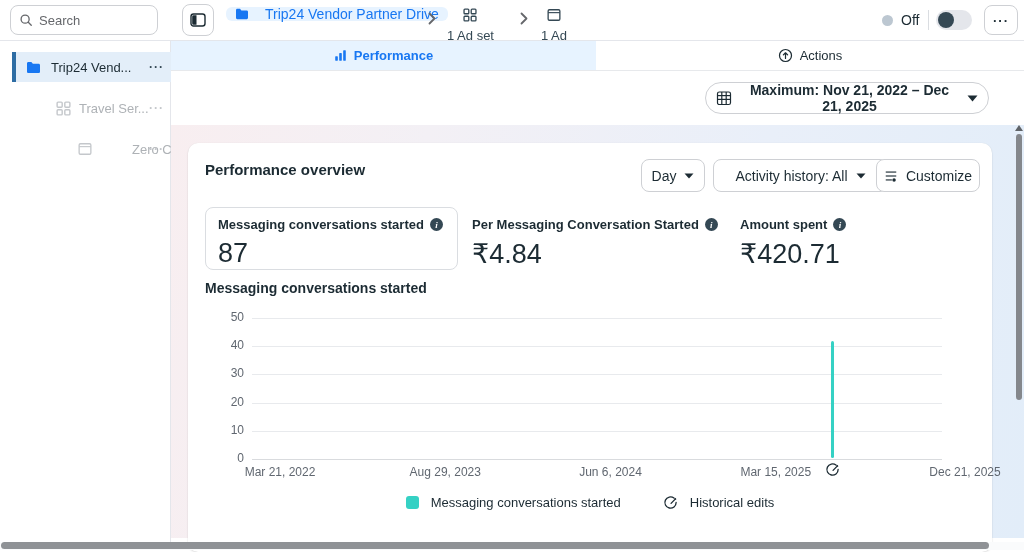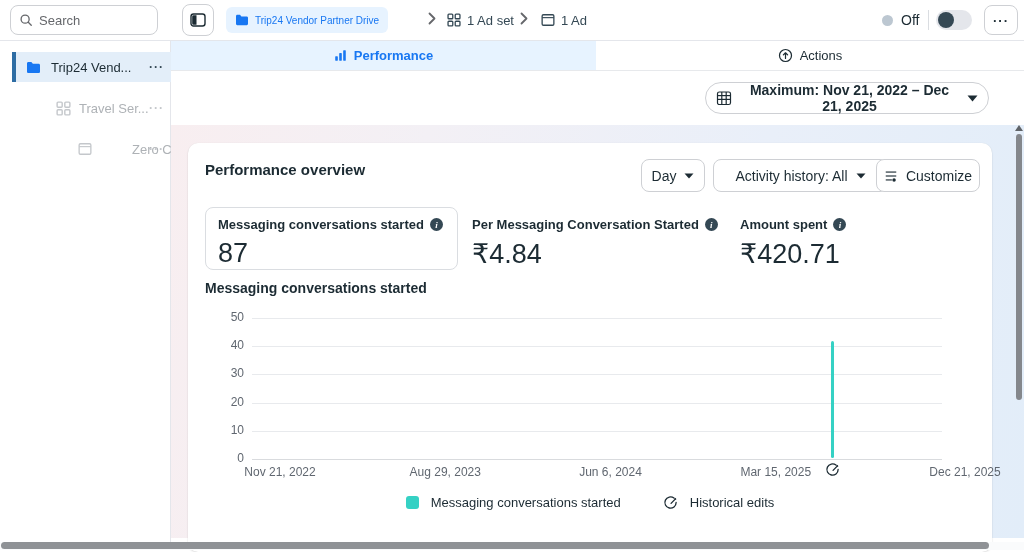--- a/index.html
+++ b/index.html
@@ -5,24 +5,24 @@
   * { margin:0; padding:0; box-sizing:border-box; }
   body { font-family:"Liberation Sans","DejaVu Sans",sans-serif; background:#fff; }
   .screen { position:relative; width:1024px; height:552px; overflow:hidden; background:#fff; color:#1c2b33; }
 
   
   .topbar { position:absolute; left:0; top:0; width:1024px; height:41px; background:#fff; border-bottom:1px solid #e4e6eb; }
   .search-box { position:absolute; left:10px; top:5px; width:148px; height:30px; border:1px solid #ced0d4; border-radius:8px; display:flex; align-items:center; padding:0 8px; gap:6px; background:#fff; }
   .search-box input { border:none; outline:none; width:100px; font-size:13px; color:#1c2b33; font-family:inherit; }
   .search-box input::placeholder { color:#65676b; }
   .sb-toggle { position:absolute; left:182px; top:4px; width:32px; height:32px; border:1px solid #ced0d4; border-radius:8px; background:#fff; display:flex; align-items:center; justify-content:center; cursor:pointer; }
-  .crumb-chip { position:absolute; left:226px; top:7px; height:26px; background:#e7f3ff; border-radius:6px; display:flex; align-items:center; gap:6px; padding:0 9px; color:#1877f2; font-size:10px; font-weight:500; cursor:pointer; }
+  .crumb-chip { position:absolute; left:226px; top:7px; height:14px; background:#e7f3ff; border-radius:6px; display:flex; align-items:center; gap:16px; padding:0 9px; color:#1877f2; font-size:14px; font-weight:500; cursor:pointer; }
   .chev { position:absolute; top:12px; color:#65676b; }
   .chev1 { left:428px; } .chev2 { left:520px; }
-  .crumb { position:absolute; top:8px; height:24px; display:flex; align-items:center; gap:6px; font-size:13px; color:#344854; cursor:pointer; }
+  .crumb { position:absolute; top:8px; height:24px; display:flex; align-items:center; gap:6px; font-size:13px; color:#344854; cursor:pointer;flex-direction:column; }
   .crumb-adset { left:447px; } .crumb-ad { left:541px; }
   .status-dot { position:absolute; left:882px; top:15px; width:11px; height:11px; border-radius:50%; background:#bcc7d1; }
   .status-label { position:absolute; left:901px; top:12px; font-size:14px; color:#1c2b33; }
   .vdiv { position:absolute; left:928px; top:10px; width:1px; height:20px; background:#dadde1; }
   .toggle { position:absolute; left:936px; top:10px; width:36px; height:20px; border-radius:10px; background:#e4e6eb; cursor:pointer; }
   .toggle .knob { position:absolute; left:2px; top:2px; width:16px; height:16px; border-radius:50%; background:#344854; }
   .more-btn { position:absolute; left:984px; top:5px; width:34px; height:30px; border:1px solid #ced0d4; border-radius:8px; background:#fff; font-size:13px; font-weight:bold; color:#1c2b33; letter-spacing:1px; cursor:pointer; line-height:1; }
 
   
   .sidebar { position:absolute; left:0; top:41px; width:171px; height:501px; background:#fff; border-right:1px solid #e4e6eb; }
@@ -321,21 +321,21 @@
         <div class="spike" style="left: 579.48px; top: 22.56px; height: 117.44px; background: rgb(53, 209, 196);"></div>
         <div class="edit-marker" style="left: 572.98px; top: 144px;">
         <svg width="15" height="15" viewBox="0 0 16 16" fill="none" stroke="#1c2b33" stroke-width="1.4">
             <path d="M14 8a6 6 0 1 1-2.3-4.7" stroke-linecap="round"></path>
             <path d="M8.6 8.9 13.3 4.1" stroke-linecap="round"></path>
             <path d="M12.4 3.4l1.5 1.5" stroke-width="1.1"></path>
           </svg>
       </div>
       </div>
     <div class="x-axis">
-        <div class="xtick" style="left: 28px;">Nov 21, 2022</div>
+        <div class="xtick" style="left: 28px;">Mar 21, 2022</div>
         <div class="xtick" style="left: 193.25px;">Aug 29, 2023</div>
         <div class="xtick" style="left: 358.5px;">Jun 6, 2024</div>
         <div class="xtick" style="left: 523.75px;">Mar 15, 2025</div>
         <div class="xtick" style="left: 689px; margin-left: 24px;">Dec 21, 2025</div>
       </div>
 
     <div class="legend">
       <span class="swatch" style="background: rgb(53, 209, 196);"></span>
       <span>Messaging conversations started</span>
       <span class="gap"></span>

